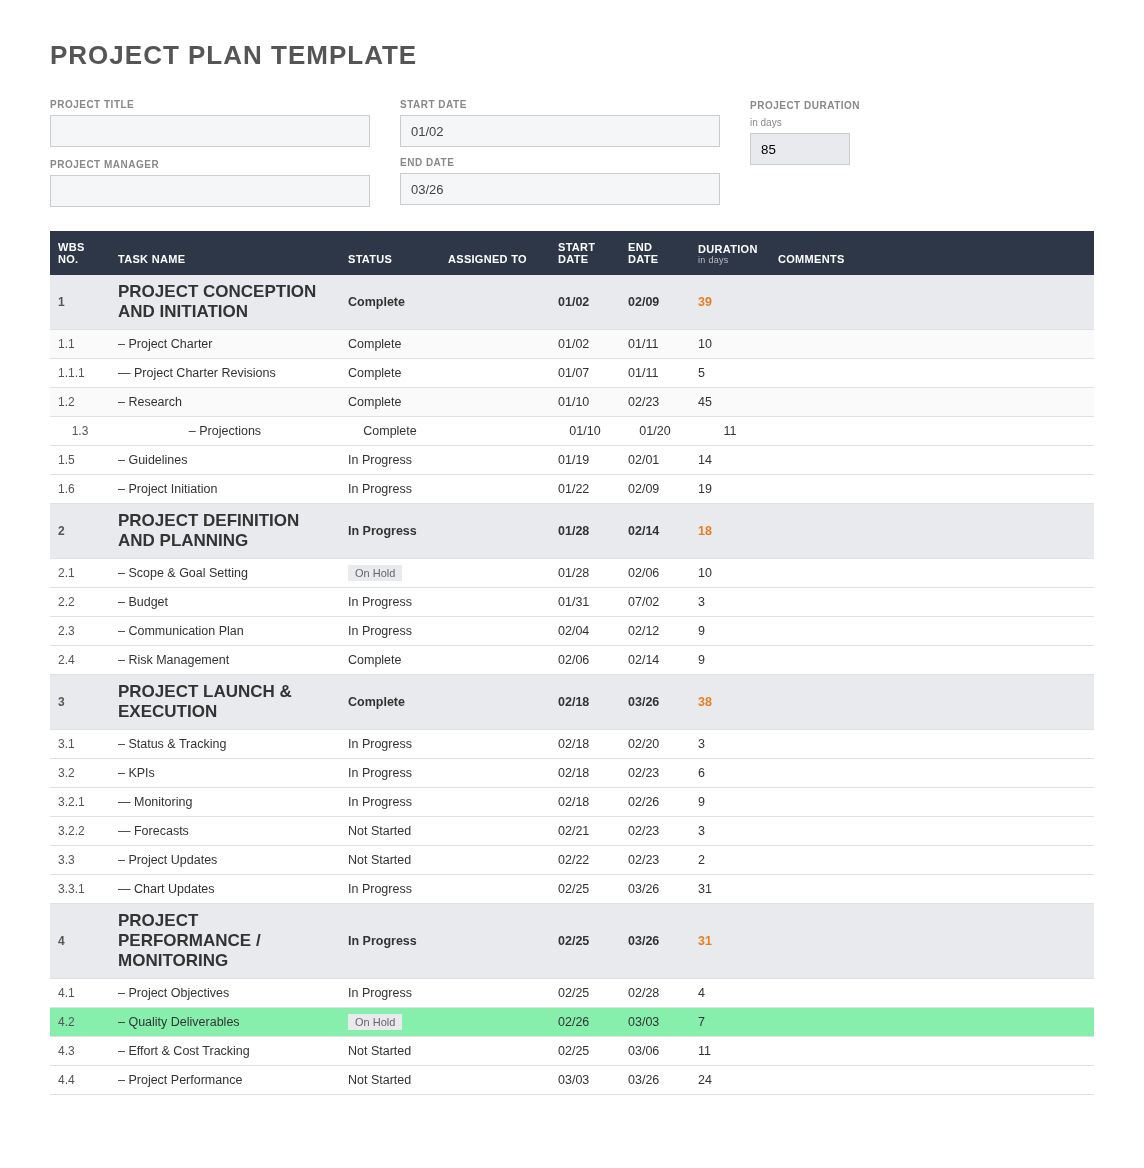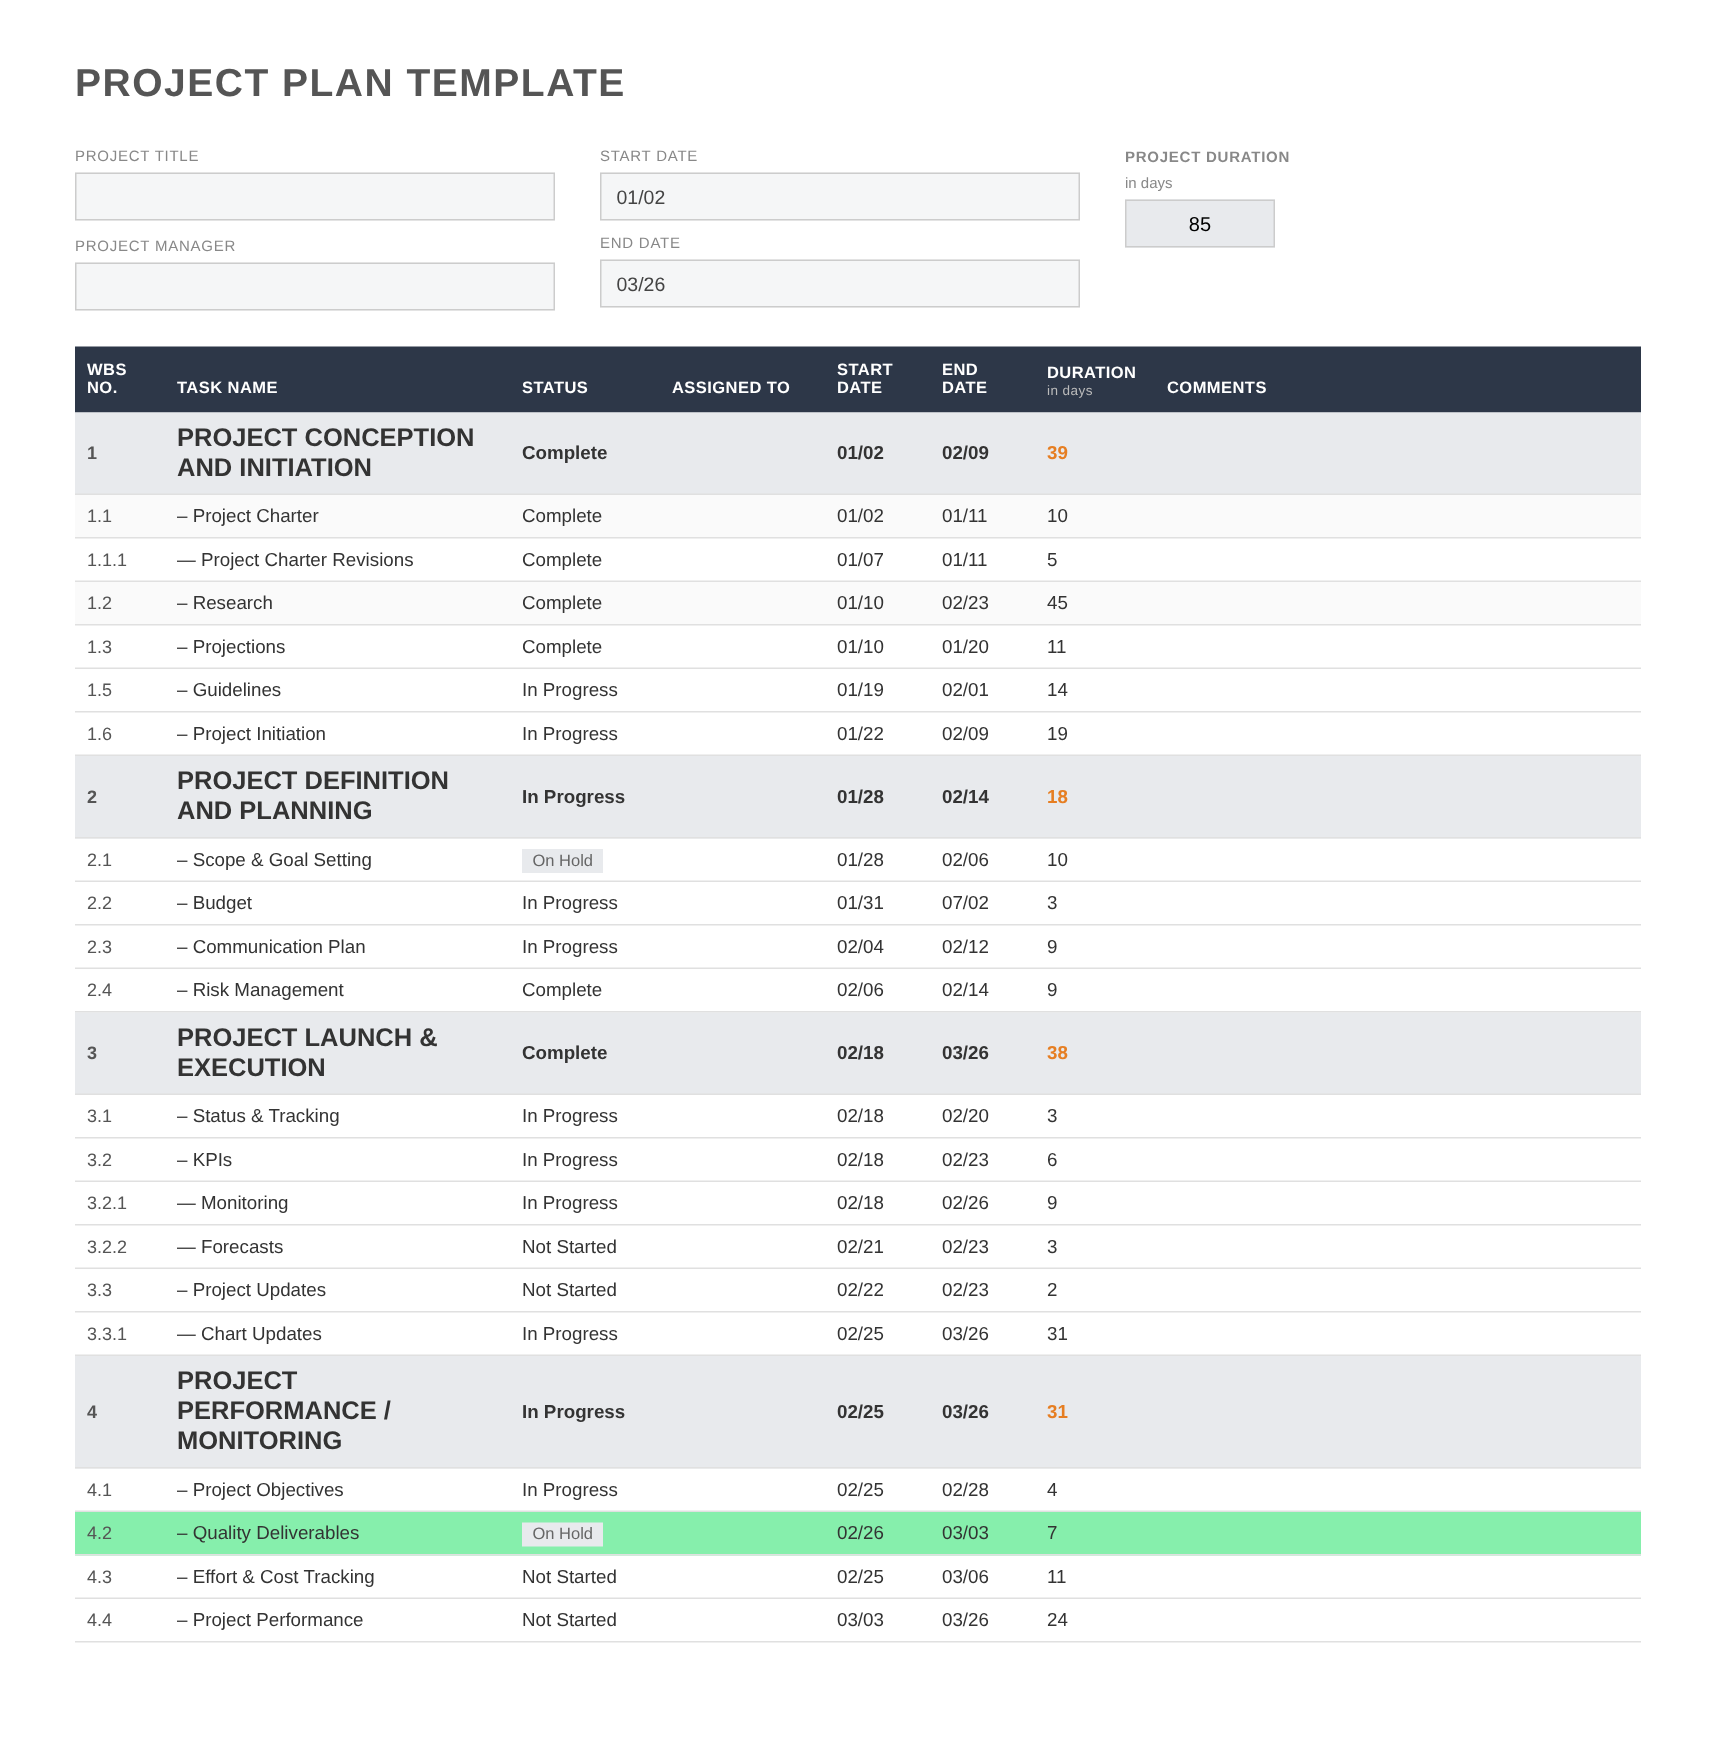--- a/index.html
+++ b/index.html
@@ -24,21 +24,21 @@
       margin-bottom: 24px;
       align-items: flex-start;
     }
     .form-group {
       display: flex;
       flex-direction: column;
       gap: 5px;
     }
     .form-group label {
       font-size: 10px;
-      font-weight: normal;
+      font-weight: bold;
       color: #888;
       letter-spacing: 0.5px;
       text-transform: uppercase;
     }
     .form-group input {
       border: 1px solid #ccc;
       padding: 6px 10px;
       font-size: 13px;
       color: #444;
       background: #f5f6f7;
@@ -148,21 +148,21 @@
       <div class="form-group">
         <label>END DATE</label>
         <input type="text" value="03/26" style="">
       </div>
     </div>
   </div>
 
   <div class="form-right">
     <div class="project-duration-label">PROJECT DURATION</div>
     <div class="project-duration-sublabel">in days</div>
-    <input type="text" style="width: 100px; background: rgb(232, 234, 237); border: 1px solid rgb(204, 204, 204); padding: 6px 10px; height: 32px; text-align: center;" value="85">
+    <input type="text" style="width: 100px; background: rgb(232, 234, 237); border: 1px solid rgb(204, 204, 204); padding: 6px 10px; height: 32px;" value="85">
   </div>
 </div>
 
 <table>
   <thead>
     <tr>
       <th class="col-wbs">WBS<br>NO.</th>
       <th class="col-task">TASK NAME</th>
       <th class="col-status">STATUS</th>
       <th class="col-assigned">ASSIGNED TO</th>
@@ -206,21 +206,21 @@
       <tr>
     <td class="col-wbs wbs">1.2</td>
     <td class="col-task ">– Research</td>
     <td class="col-status" style="">Complete</td>
     <td class="col-assigned"></td>
     <td class="col-start ">01/10</td>
     <td class="col-end ">02/23</td>
     <td class="col-dur " style="">45</td>
     <td class="col-comments"></td>
   </tr>
-      <tr style="background: rgb(255, 255, 255);">
+      <tr style="background: rgb(255, 255, 255); text-align: center;">
     <td class="col-wbs wbs">1.3</td>
     <td class="col-task ">– Projections</td>
     <td class="col-status" style="">Complete</td>
     <td class="col-assigned"></td>
     <td class="col-start ">01/10</td>
     <td class="col-end ">01/20</td>
     <td class="col-dur " style="">11</td>
     <td class="col-comments"></td>
   </tr>
       <tr style="background: rgb(255, 255, 255);">

